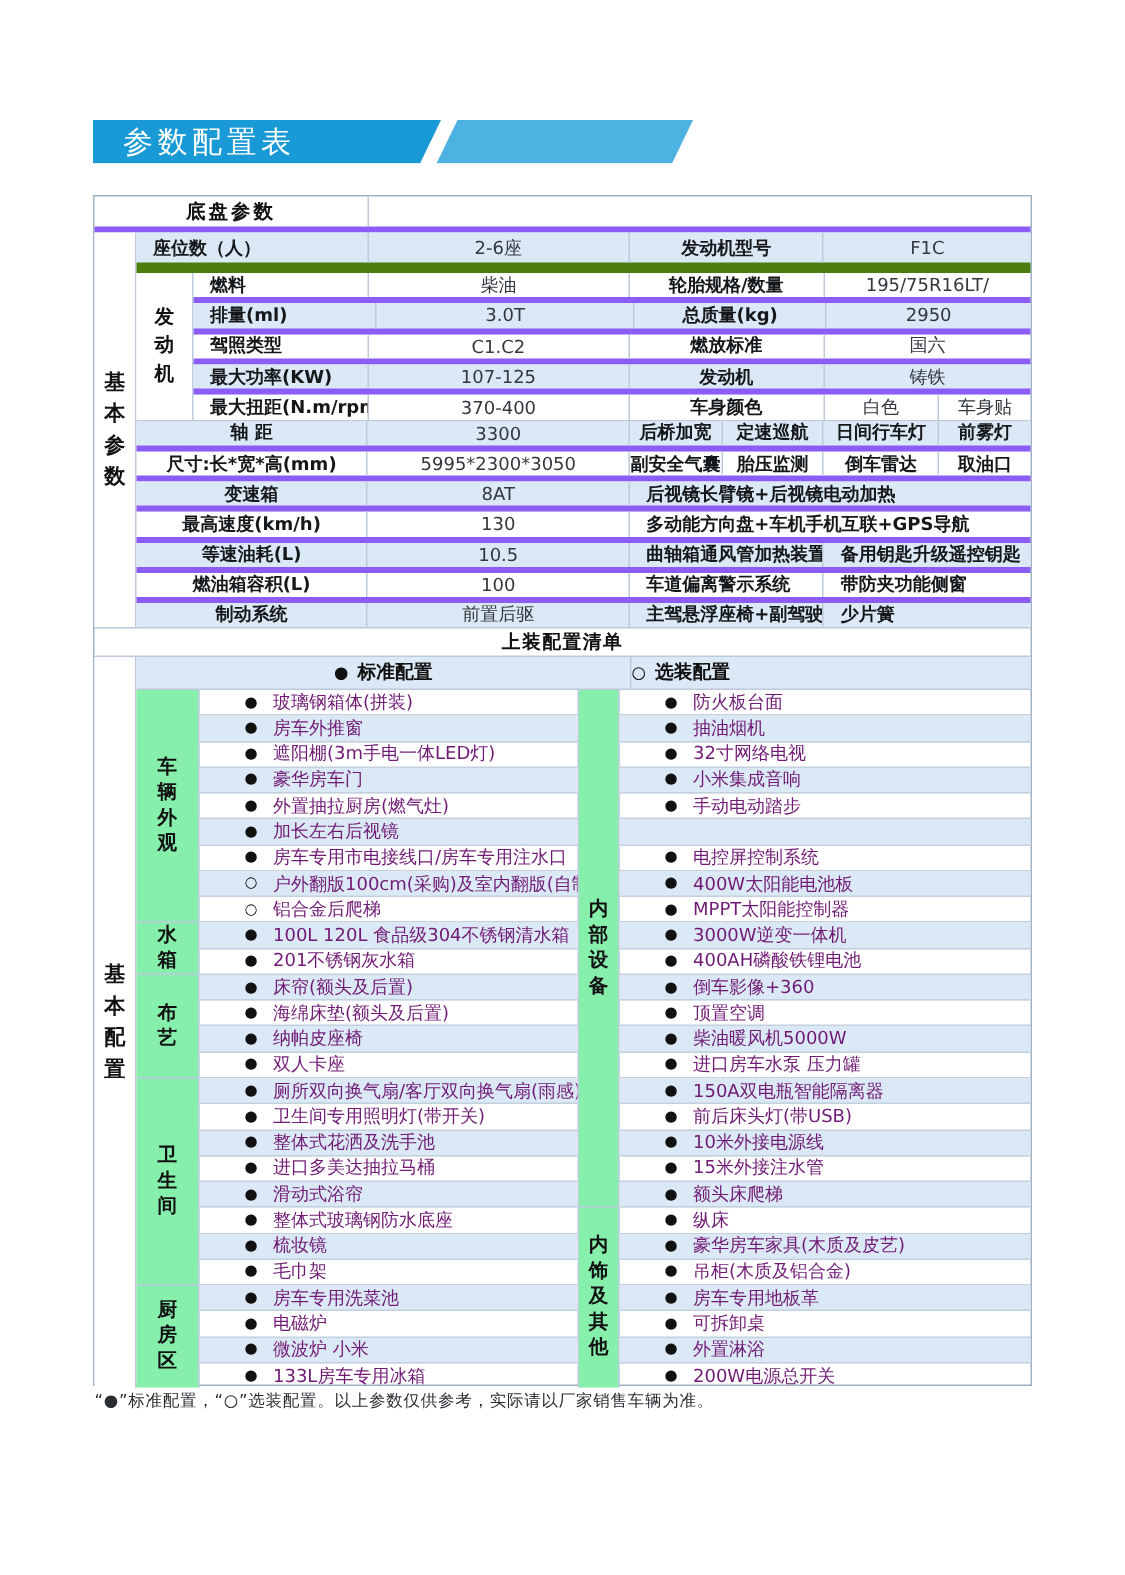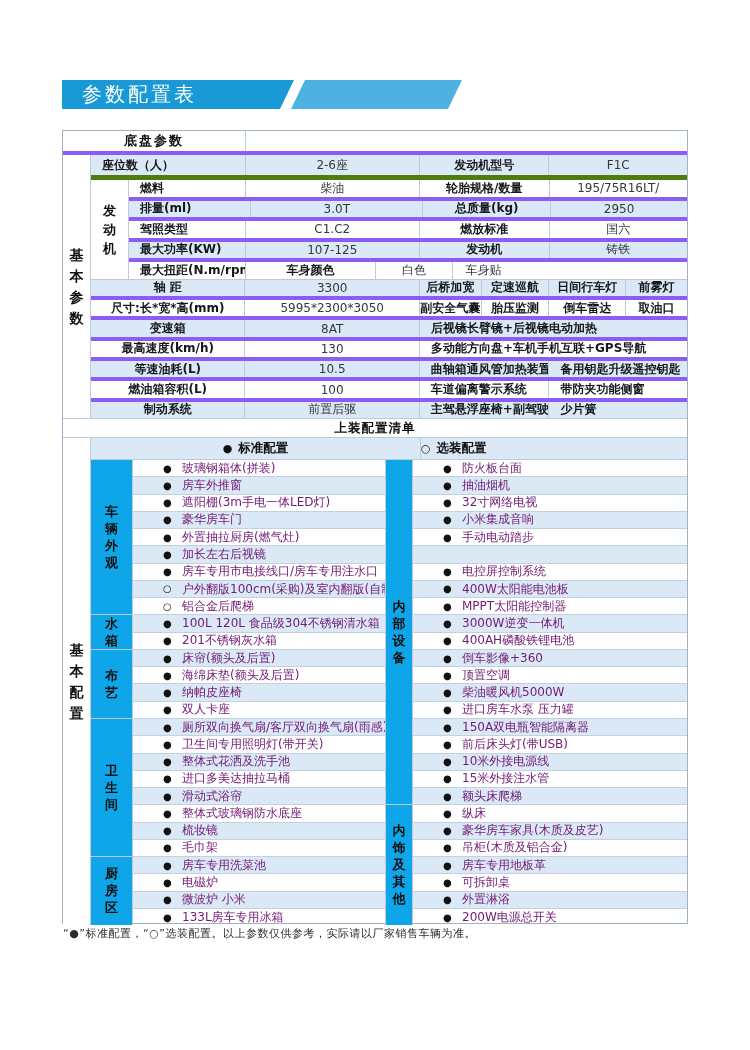--- a/index.html
+++ b/index.html
@@ -29,35 +29,35 @@
 
   
   #chassis{height:288px;display:flex;flex-direction:column;border-bottom:1px solid #bccadb;box-sizing:border-box;}
   .corner{font-weight:bold;color:#111;font-size:13px;letter-spacing:2px;}
   .chassis-body{flex:13 1 0;display:flex;min-height:0;}
   .vcol{display:flex;align-items:center;justify-content:center;border-right:1px solid #bccadb;box-sizing:border-box;background:#fff;}
   .vtext{width:1.05em;word-break:break-all;text-align:center;font-weight:bold;color:#111;font-size:14px;line-height:21px;}
   .vtext.small{font-size:13px;line-height:19px;}
   .stack{flex:1 1 0;display:flex;flex-direction:column;min-width:0;}
   #engine-block{flex:5 1 0;display:flex;min-height:0;border-bottom:1px solid #bccadb;box-sizing:border-box;}
-  #seat-row{flex:1 1 0;border-bottom:5px solid #4d7c0f;}
+  #seat-row{flex:1 1 0;border-bottom:7px solid #4d7c0f;}
   #engine-rows{flex:1 1 0;display:flex;flex-direction:column;}
   #lower-rows{flex:7 1 0;display:flex;flex-direction:column;}
 
   
   .upper-title{height:19px;display:flex;align-items:center;justify-content:center;font-weight:bold;color:#111;font-size:12.5px;border-bottom:1px solid #bccadb;box-sizing:border-box;letter-spacing:1px;}
   .upper-section{height:487px;display:flex;}
   .upper-right{flex:1 1 0;display:flex;flex-direction:column;min-width:0;}
   .cfg-header{height:22px;display:flex;border-bottom:1px solid #bccadb;box-sizing:border-box;background:#dbe8f5;}
   .hcell{display:flex;align-items:center;justify-content:center;font-weight:bold;color:#111;font-size:12.5px;border-right:1px solid #bccadb;box-sizing:border-box;}
   .hcell:last-child{border-right:none;}
   .hmark{margin-right:6px;font-size:11px;}
   .lists{flex:1 1 0;display:flex;min-height:0;}
   .half{display:flex;box-sizing:border-box;}
-  .gcol{display:flex;flex-direction:column;border-right:1px solid #bccadb;box-sizing:border-box;background:#0ea5e9;}
+  .gcol{display:flex;flex-direction:column;border-right:1px solid #bccadb;box-sizing:border-box;background:#86efac;}
   .gcell{display:flex;align-items:center;justify-content:center;border-bottom:1px solid #bccadb;box-sizing:border-box;min-height:0;}
   .gcell:last-child{border-bottom:none;}
   .gcell .vtext{font-size:13px;line-height:17px;}
   .items{flex:1 1 0;display:flex;flex-direction:column;min-width:0;}
   .items.bordered{border-right:1px solid #bccadb;box-sizing:border-box;}
   .item{flex:1 1 0;min-height:0;display:flex;align-items:center;padding-left:30px;border-bottom:1px solid #c3d0de;box-sizing:border-box;overflow:hidden;white-space:nowrap;}
   .item:last-child{border-bottom:none;}
   .imark{width:19px;font-size:10px;color:#111;flex:0 0 19px;}
   .itext{color:#701a75;font-size:12px;}
 
@@ -117,20 +117,21 @@
                   <div class="cell val" style="width: 138px;">国六</div>
                 </div>
                 <div class="trow stripe">
                   <div class="cell lbl left" style="width: 117px;">最大功率(KW)</div>
                   <div class="cell val" style="width: 175px;">107-125</div>
                   <div class="cell lbl" style="width: 130px;">发动机</div>
                   <div class="cell val" style="width: 138px;">铸铁</div>
                 </div>
                 <div class="trow">
                   <div class="cell lbl left" style="width: 117px;">最大扭距(N.m/rpm)</div>
+                  <div class="cell val" style="width: 175px;">370-400</div>
                   <div class="cell lbl" style="width: 130px;">车身颜色</div>
                   <div class="cell val" style="width: 77px;">白色</div>
                   <div class="cell val" style="width: 61px;">车身贴</div>
                 </div>
               </div>
           </div>
           <div id="lower-rows">
               <div class="trow stripe">
                 <div class="cell lbl" style="width: 155px;">轴 距</div>
                 <div class="cell val" style="width: 175px;">3300</div>

